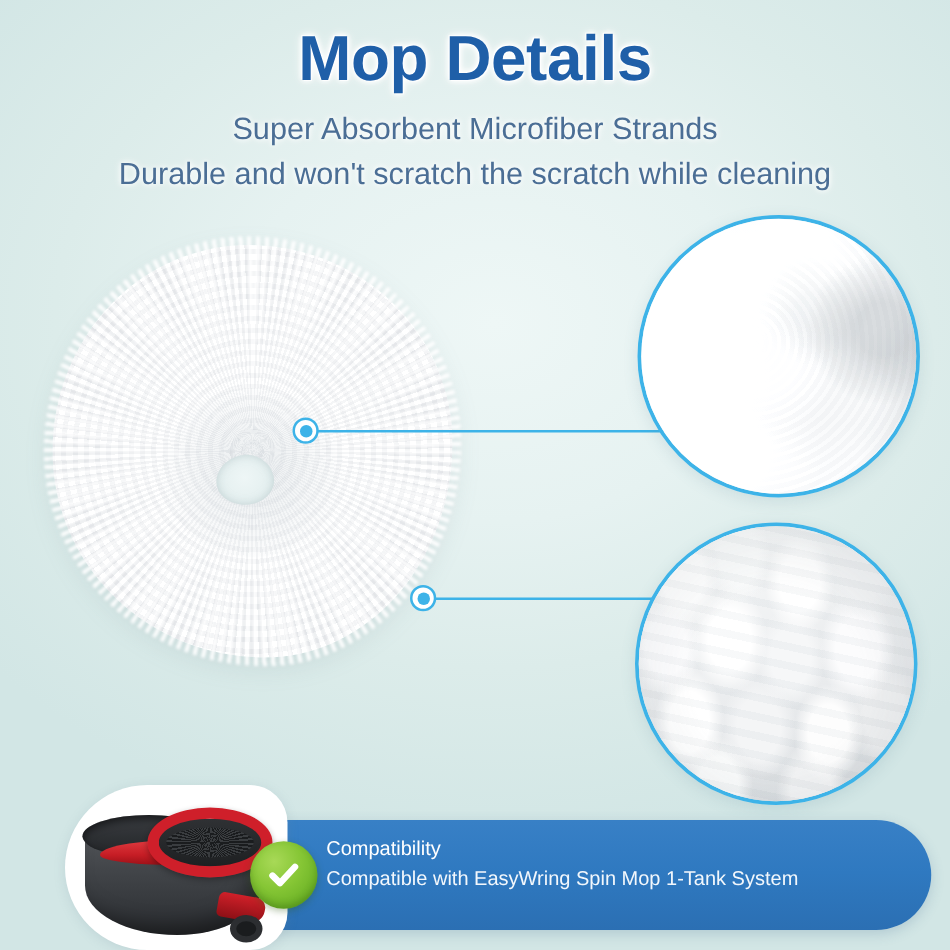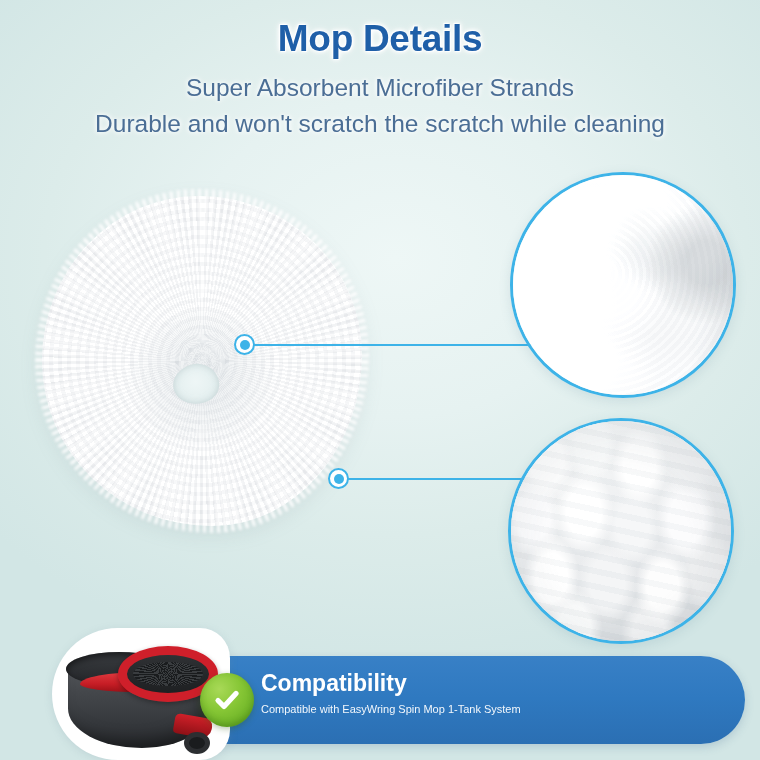--- a/index.html
+++ b/index.html
@@ -24,21 +24,21 @@
   
   #header {
     position: absolute;
     left: 0; top: 0;
     width: 760px;
     text-align: center;
     padding-top: 18px;
   }
 
   #title {
-    font-size: 37px;
+    font-size: 51px;
     font-weight: bold;
     color: #1f5fa8;
     letter-spacing: -0.3px;
     line-height: 1.12;
     text-shadow:
       0 0 5px #ffffff, 0 0 5px #ffffff, 0 0 9px #ffffff,
       1px 1px 0 rgba(255,255,255,0.9), -1px -1px 0 rgba(255,255,255,0.9);
   }
 
   .subtitle {
@@ -224,28 +224,28 @@
     border-radius: 10px 46px 46px 10px;
     box-shadow: 0 3px 10px rgba(60,100,140,0.22);
   }
 
   #compat-text {
     position: absolute;
     left: 56px; top: 14px;
     right: 22px;
   }
   #compat-heading {
-    font-size: 23px;
-    font-weight: bold;
+    font-size: 16px;
+    font-weight: normal;
     color: #ffffff;
     line-height: 1.2;
   }
   #compat-sub {
     margin-top: 5px;
-    font-size: 11px;
+    font-size: 16px;
     color: #f2f7fc;
     line-height: 1.25;
     white-space: nowrap;
   }
 
   
   #bucket-plate {
     position: absolute;
     left: 52px; top: 628px;
     width: 178px; height: 132px;

